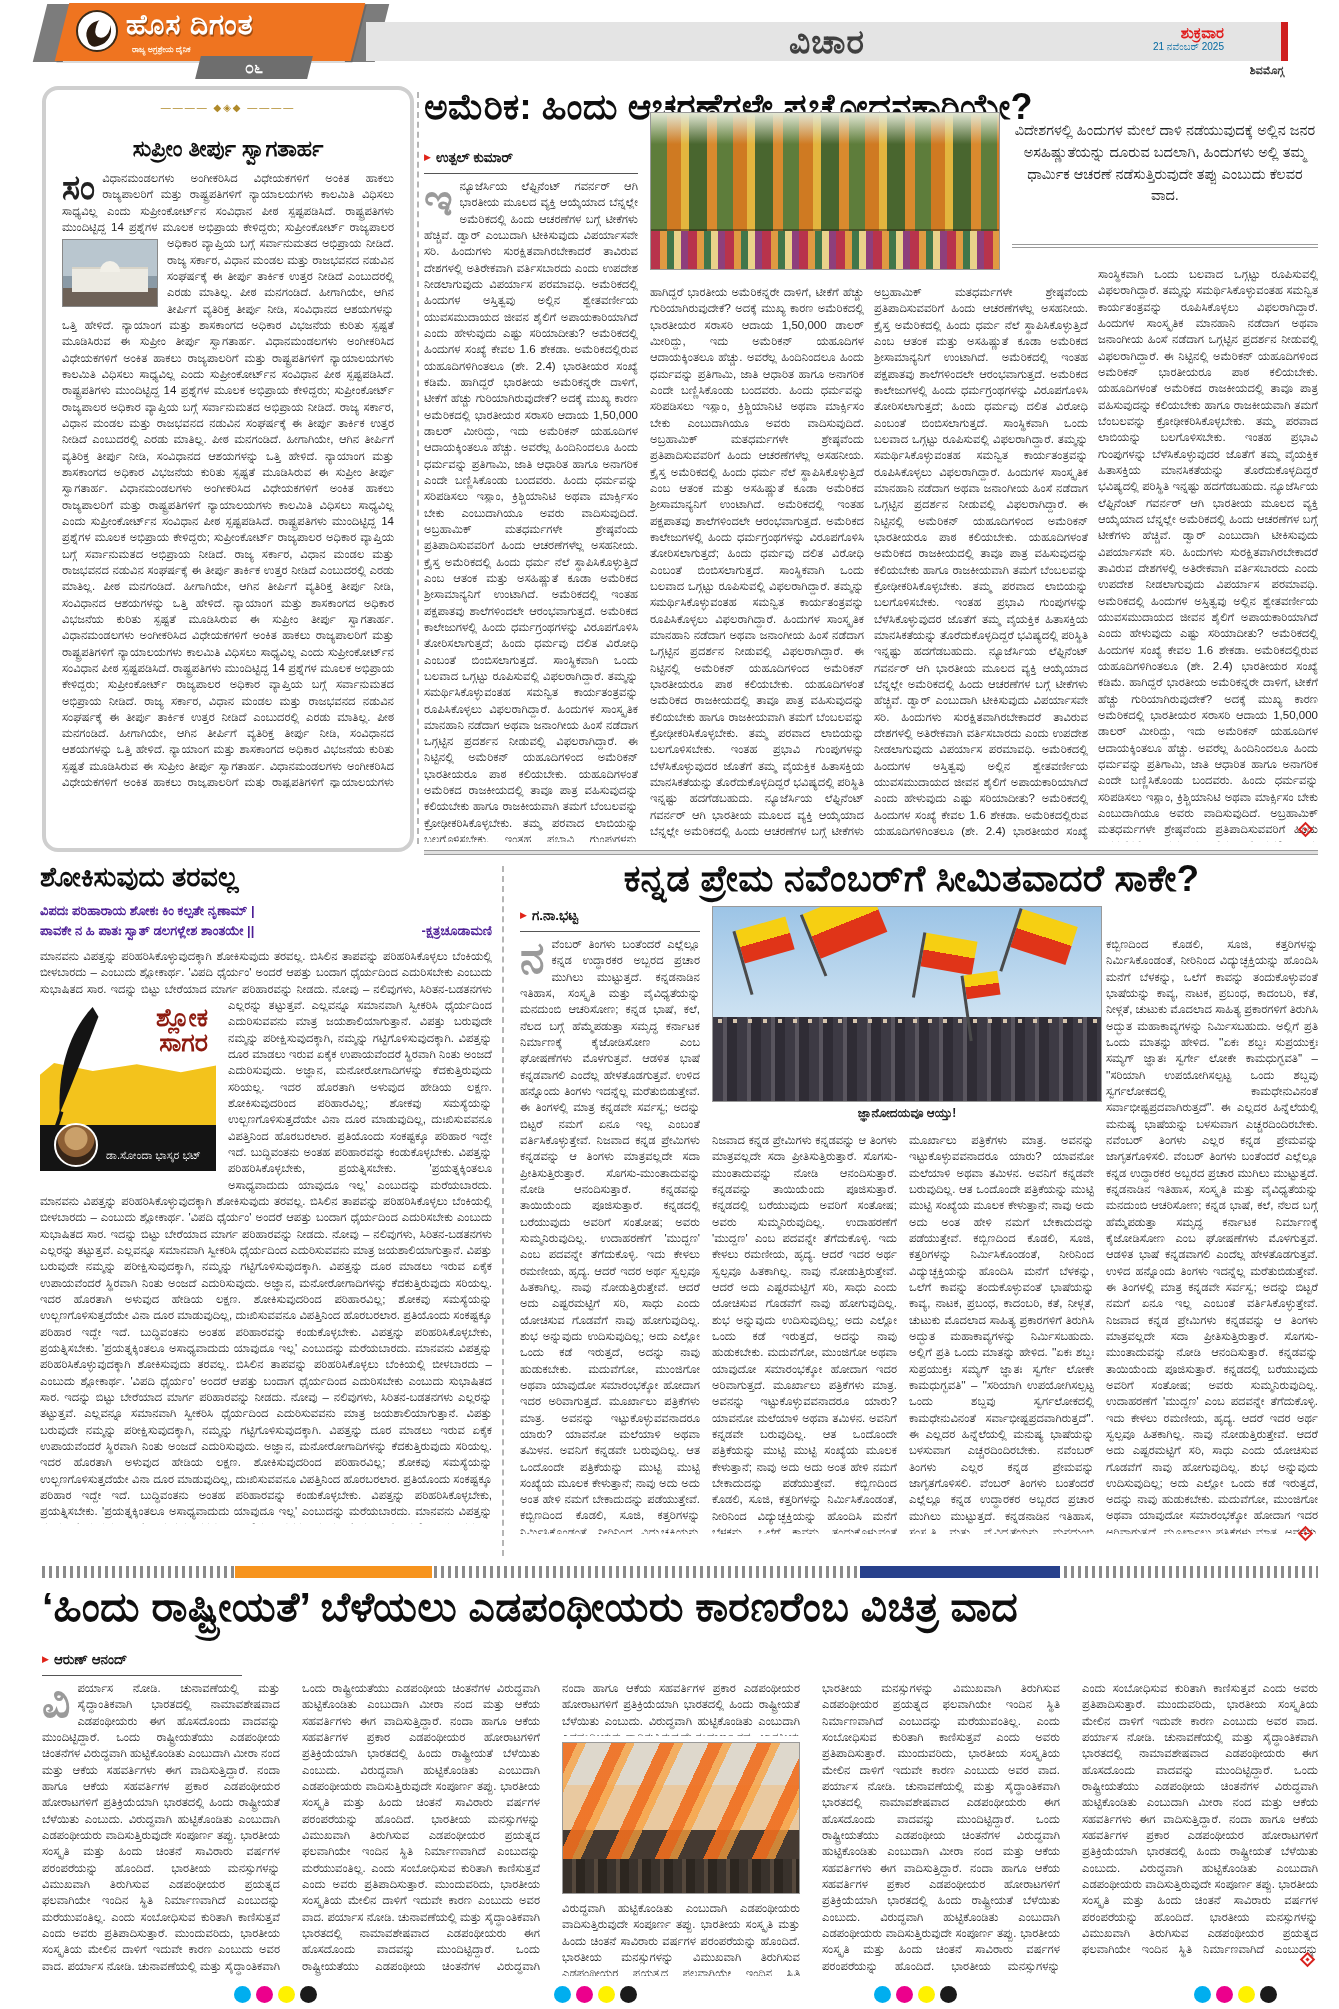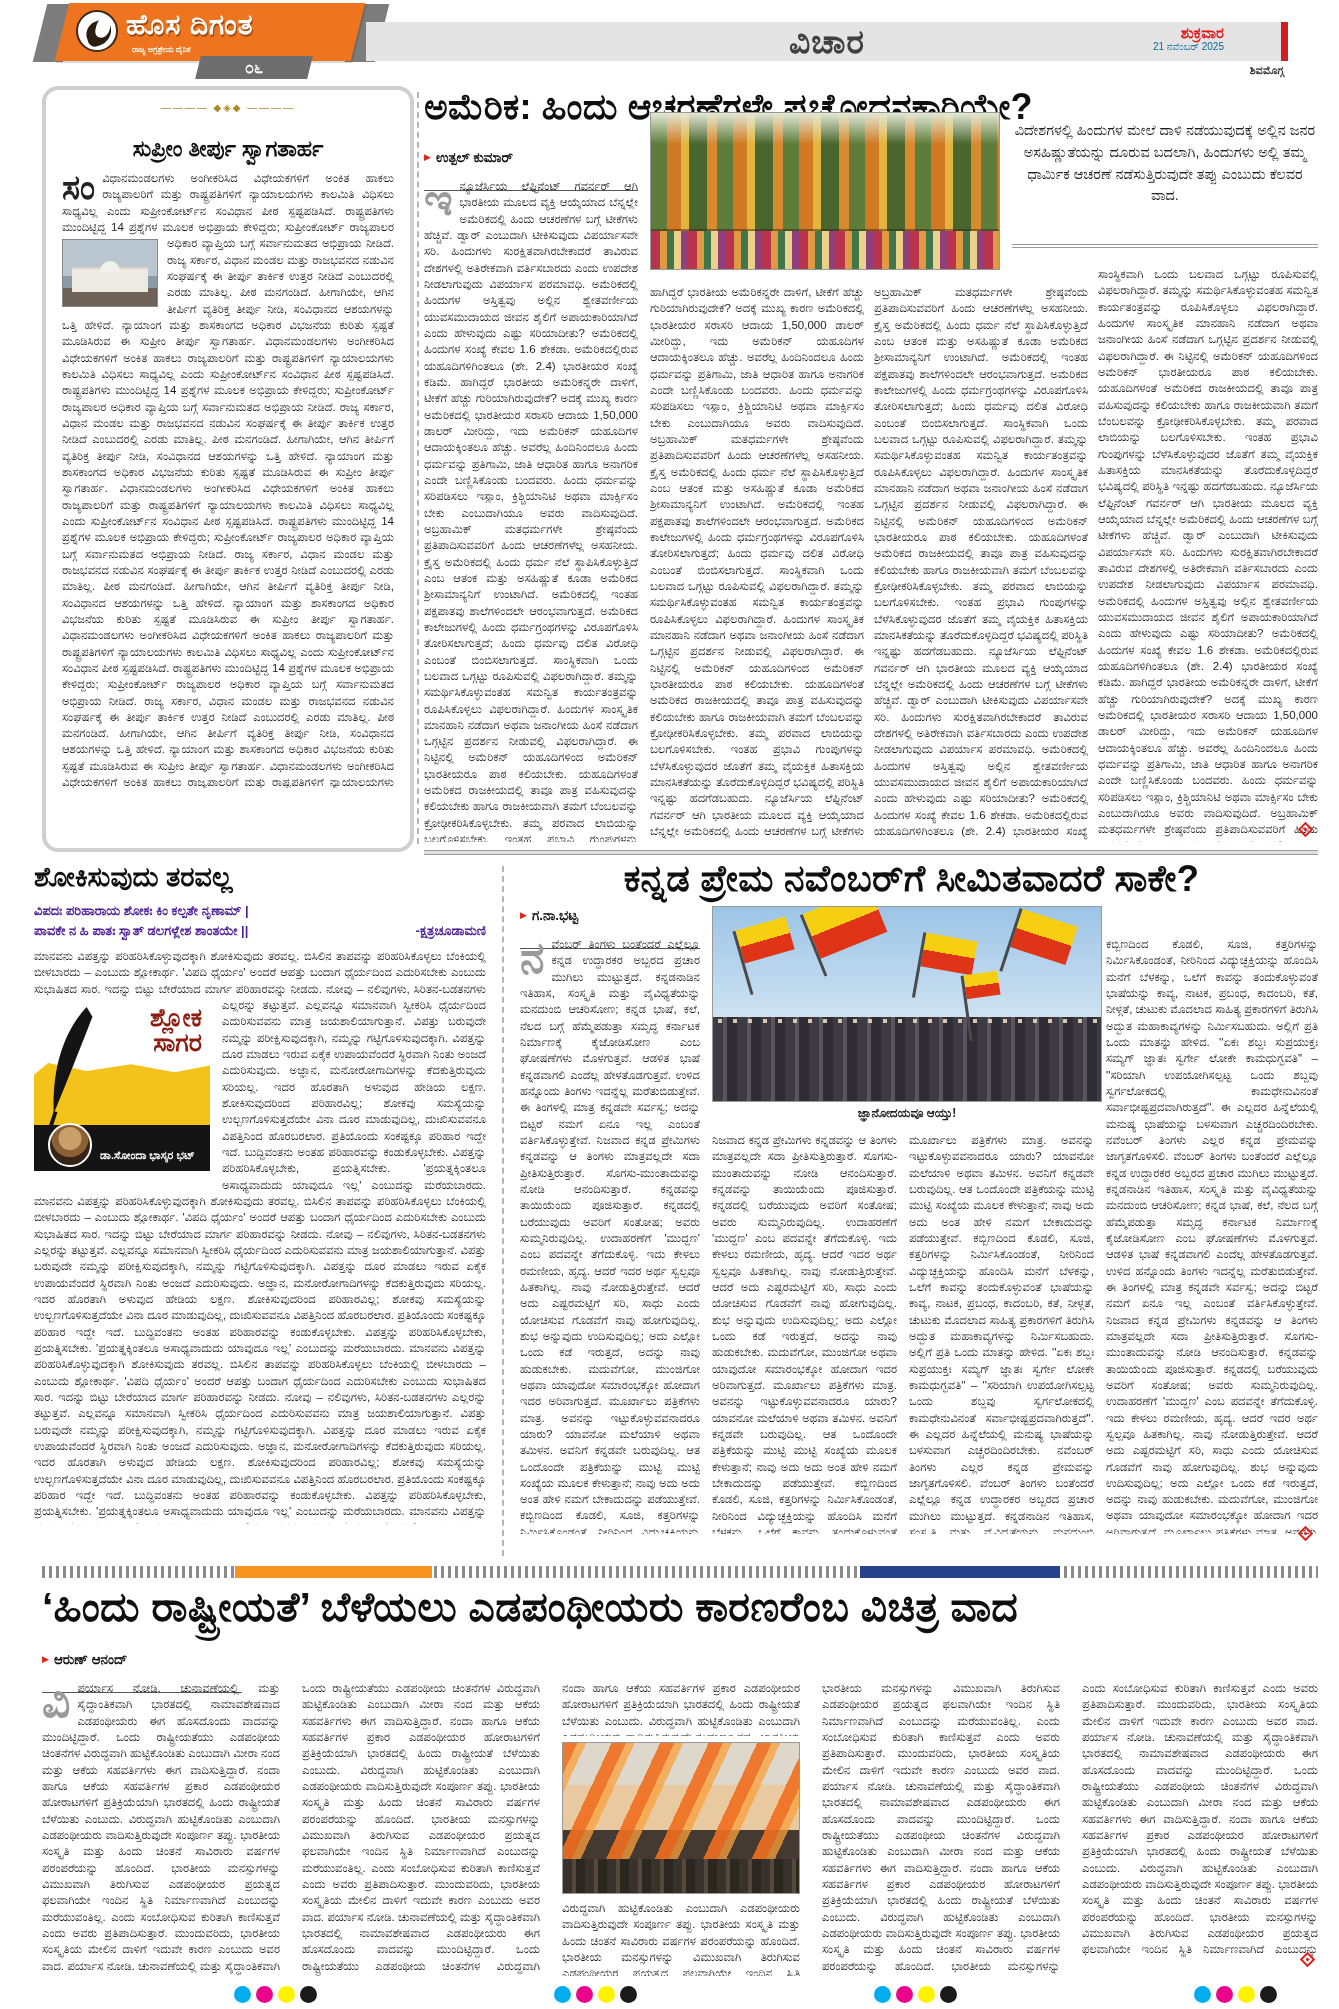--- a/index.html
+++ b/index.html
@@ -24,52 +24,52 @@
   .date-block{position:absolute;right:64px;top:2px;text-align:right;line-height:1.15}
   .date-day{color:#e01a1a;font-weight:bold;font-size:15px}
   .date-date{color:#0369a1;font-size:10px}
   .red-bar{position:absolute;right:0;top:0;width:7px;height:39px;background:#cf1f1f}
   .edition{position:absolute;left:1158px;top:64px;width:126px;text-align:right;font-size:11px;font-weight:bold;color:#333}
 
   
   .body-text{font-size:11.5px;line-height:1.42;text-align:justify;color:#1d1d1d;overflow:hidden;word-break:break-word}
   .dropcap{float:left;font-size:44px;line-height:.85;font-weight:bold;color:#9a9a9a;padding:3px 7px 0 0}
   .dropcap-dark{color:#222;font-size:34px}
-  .byline{font-size:13.5px;font-weight:bold;color:#111;border-bottom:1.5px solid #555;padding-bottom:24px}
+  .byline{font-size:13.5px;font-weight:bold;color:#111;border-bottom:1.5px solid #555;padding-bottom:7px}
   .bmark{color:#e02318;font-size:9px;margin-right:5px;vertical-align:2px}
   .headline{font-weight:900;color:#0f0f0f;letter-spacing:.2px}
   .endmark{width:11px;height:11px;border:2px solid #d8231f;transform:rotate(45deg);position:absolute}
   .endmark::after{content:"";position:absolute;inset:2px;background:#d8231f}
   .vsep{position:absolute;width:0;border-left:2px dashed #b5b5b5}
 
   
   .ed-box{position:absolute;left:42px;top:86px;width:372px;height:766px;border:4px solid #cfcfcf;border-radius:16px;background:#fff;padding:12px 16px;overflow:hidden}
   .ed-head{position:relative;height:52px}
   .ed-emblem{position:absolute;left:14px;top:2px;width:44px;height:44px;border-radius:50%;background:radial-gradient(circle at 50% 45%,#ffffff 0 9px,#f08c3a 10px 16px,#d8571c 17px)}
   .ed-title{position:absolute;left:70px;top:6px;font-size:27px;font-weight:900;color:#a8791b}
   .ed-ornament{text-align:center;color:#b08a2a;font-size:10px;letter-spacing:2px;height:14px}
   .ed-headline{text-align:center;font-size:22px;font-weight:900;color:#101010;margin:20px 0 8px}
   .ed-body{height:618px}
   .sc-photo{float:left;width:96px;height:68px;margin:4px 9px 4px 0;position:relative;background:linear-gradient(180deg,#b9c6cf 0 55%,#8a9aa6 55% 72%,#6e6258 72%);border:1px solid #888;overflow:hidden}
   .sc-photo::after{content:"";position:absolute;left:10%;right:10%;bottom:22%;height:34%;background:#eceae2;box-shadow:0 -2px 0 #d8d4c8}
   .sc-photo::before{content:"";position:absolute;left:50%;bottom:52%;width:20px;height:11px;margin-left:-10px;border-radius:10px 10px 0 0;background:#f2f0e8;z-index:2}
 
   
-  .shloka-wrap{position:absolute;left:34px;top:862px;width:452px;height:694px;overflow:hidden}
+  .shloka-wrap{position:absolute;left:40px;top:862px;width:452px;height:694px;overflow:hidden}
   .shloka-headline{font-size:27px;font-weight:900;color:#0f0f0f;margin-bottom:8px}
   .verse{font-size:13px;font-weight:bold;color:#4c1d95;line-height:1.5}
   .verse-src{float:right;font-weight:bold}
   .shloka-body{height:576px;margin-top:8px}
   .shloka-logo{float:left;width:176px;height:170px;margin:4px 12px 16px 0;position:relative;background:#ffffff;overflow:hidden}
   .shloka-logo .splash{position:absolute;left:0;right:0;top:62px;height:66px;background:#f3c31c;clip-path:polygon(0 18%,8% 0,30% 12%,55% 2%,80% 14%,100% 4%,100% 100%,0 100%)}
   .shloka-logo .blk{position:absolute;left:0;right:0;bottom:0;height:46px;background:#141414}
   .feather{position:absolute;left:10px;top:4px;height:126px;z-index:3}
   .logo-title{position:absolute;right:8px;top:4px;text-align:right;font-size:25px;line-height:1.02;font-weight:900;color:#8d1b10;z-index:3}
   .author-pic{position:absolute;left:14px;bottom:4px;width:44px;height:44px;border-radius:50%;border:2px solid #ffffff;background:radial-gradient(circle at 50% 34%,#caa06a 0 11px,#8d5f35 12px 18px,#352417 19px);z-index:4}
-  .author-name{position:absolute;left:66px;bottom:8px;width:104px;color:#ffffff;font-size:11px;font-weight:bold;line-height:1.25;z-index:4}
+  .author-name{position:absolute;left:66px;bottom:8px;width:104px;color:#ffffff;font-size:11px;font-weight:normal;line-height:1.25;z-index:4}
 
   
   .photo-festival{position:absolute;left:650px;top:112px;width:350px;height:158px;border:1px solid #999;overflow:hidden;
     background:
       linear-gradient(180deg,#e3e8d4 0%,rgba(227,232,212,0) 20%),
       repeating-linear-gradient(90deg,#5e7d3b 0 16px,#cf7a22 16px 30px,#e3b53e 30px 38px,#49662f 38px 56px,#d98a2e 56px 66px)}
   .photo-festival::after{content:"";position:absolute;left:0;right:0;bottom:0;height:38px;
     background:repeating-linear-gradient(90deg,#b8334c 0 9px,#e09a42 9px 16px,#41764a 16px 23px,#ead28a 23px 30px,#8e3f7c 30px 37px);
     box-shadow:0 -2px 0 rgba(40,30,20,.45)}
   .standfirst{position:absolute;left:1012px;top:120px;width:306px;font-size:14.5px;line-height:1.5;text-align:center;color:#222;font-weight:500}

